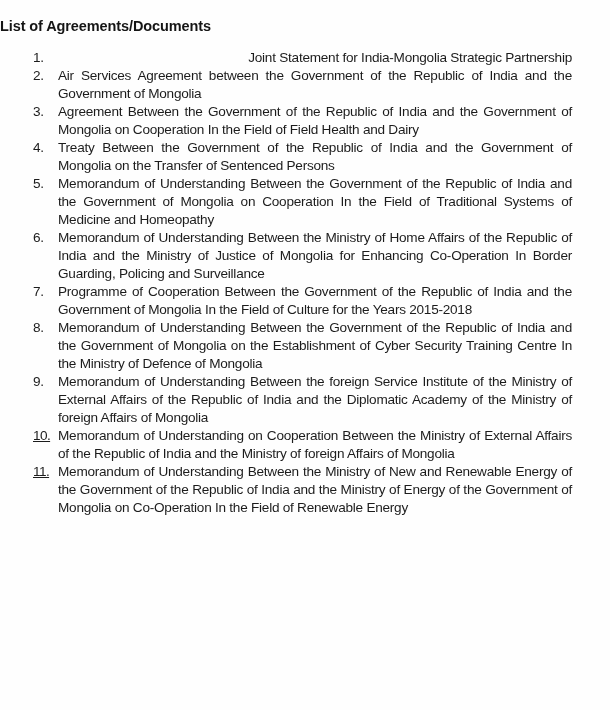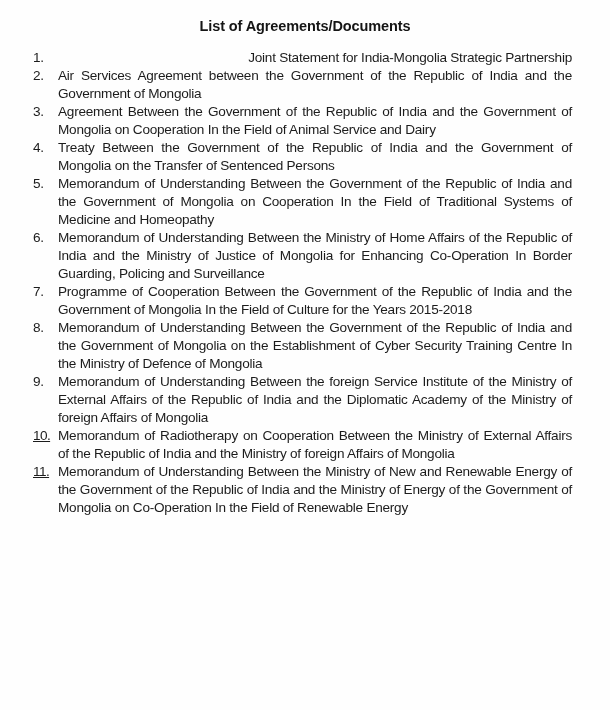--- a/index.html
+++ b/index.html
@@ -21,21 +21,21 @@
       top: 0;
       width: 610px;
       height: 710px;
       background: #fefefe;
     }
     .title {
       position: absolute;
       top: 18px;
       left: 0;
       width: 610px;
-      text-align: center;
+      text-align: left;
       font-weight: bold;
       font-size: 14.5px;
       letter-spacing: -0.1px;
       color: #151515;
     }
     .list {
       position: absolute;
       top: 49px;
       left: 33px;
       width: 539px;
@@ -78,21 +78,21 @@
     <li class="item single">
       <span class="num">1.</span>
       <span class="txt">Joint Statement for India-Mongolia Strategic Partnership</span>
     </li>
     <li class="item">
       <span class="num">2.</span>
       <span class="txt">Air Services Agreement between the Government of the Republic of India and the Government of Mongolia</span>
     </li>
     <li class="item">
       <span class="num">3.</span>
-      <span class="txt">Agreement Between the Government of the Republic of India and the Government of Mongolia on Cooperation In the Field of Animal Service and Dairy</span>
+      <span class="txt">Agreement Between the Government of the Republic of India and the Government of Mongolia on Cooperation In the Field of Field Health and Dairy</span>
     </li>
     <li class="item">
       <span class="num">4.</span>
       <span class="txt">Treaty Between the Government of the Republic of India and the Government of Mongolia on the Transfer of Sentenced Persons</span>
     </li>
     <li class="item">
       <span class="num">5.</span>
       <span class="txt">Memorandum of Understanding Between the Government of the Republic of India and the Government of Mongolia on Cooperation In the Field of Traditional Systems of Medicine and Homeopathy</span>
     </li>
     <li class="item">
@@ -106,20 +106,20 @@
     <li class="item">
       <span class="num">8.</span>
       <span class="txt">Memorandum of Understanding Between the Government of the Republic of India and the Government of Mongolia on the Establishment of Cyber Security Training Centre In the Ministry of Defence of Mongolia</span>
     </li>
     <li class="item">
       <span class="num">9.</span>
       <span class="txt">Memorandum of Understanding Between the foreign Service Institute of the Ministry of External Affairs of the Republic of India and the Diplomatic Academy of the Ministry of foreign Affairs of Mongolia</span>
     </li>
     <li class="item">
       <span class="num two">10.</span>
-      <span class="txt">Memorandum of Radiotherapy on Cooperation Between the Ministry of External Affairs of the Republic of India and the Ministry of foreign Affairs of Mongolia</span>
+      <span class="txt">Memorandum of Understanding on Cooperation Between the Ministry of External Affairs of the Republic of India and the Ministry of foreign Affairs of Mongolia</span>
     </li>
     <li class="item">
       <span class="num two">11.</span>
       <span class="txt">Memorandum of Understanding Between the Ministry of New and Renewable Energy of the Government of the Republic of India and the Ministry of Energy of the Government of Mongolia on Co-Operation In the Field of Renewable Energy</span>
     </li>
   </ol>
 </div>
 
 </body></html>

